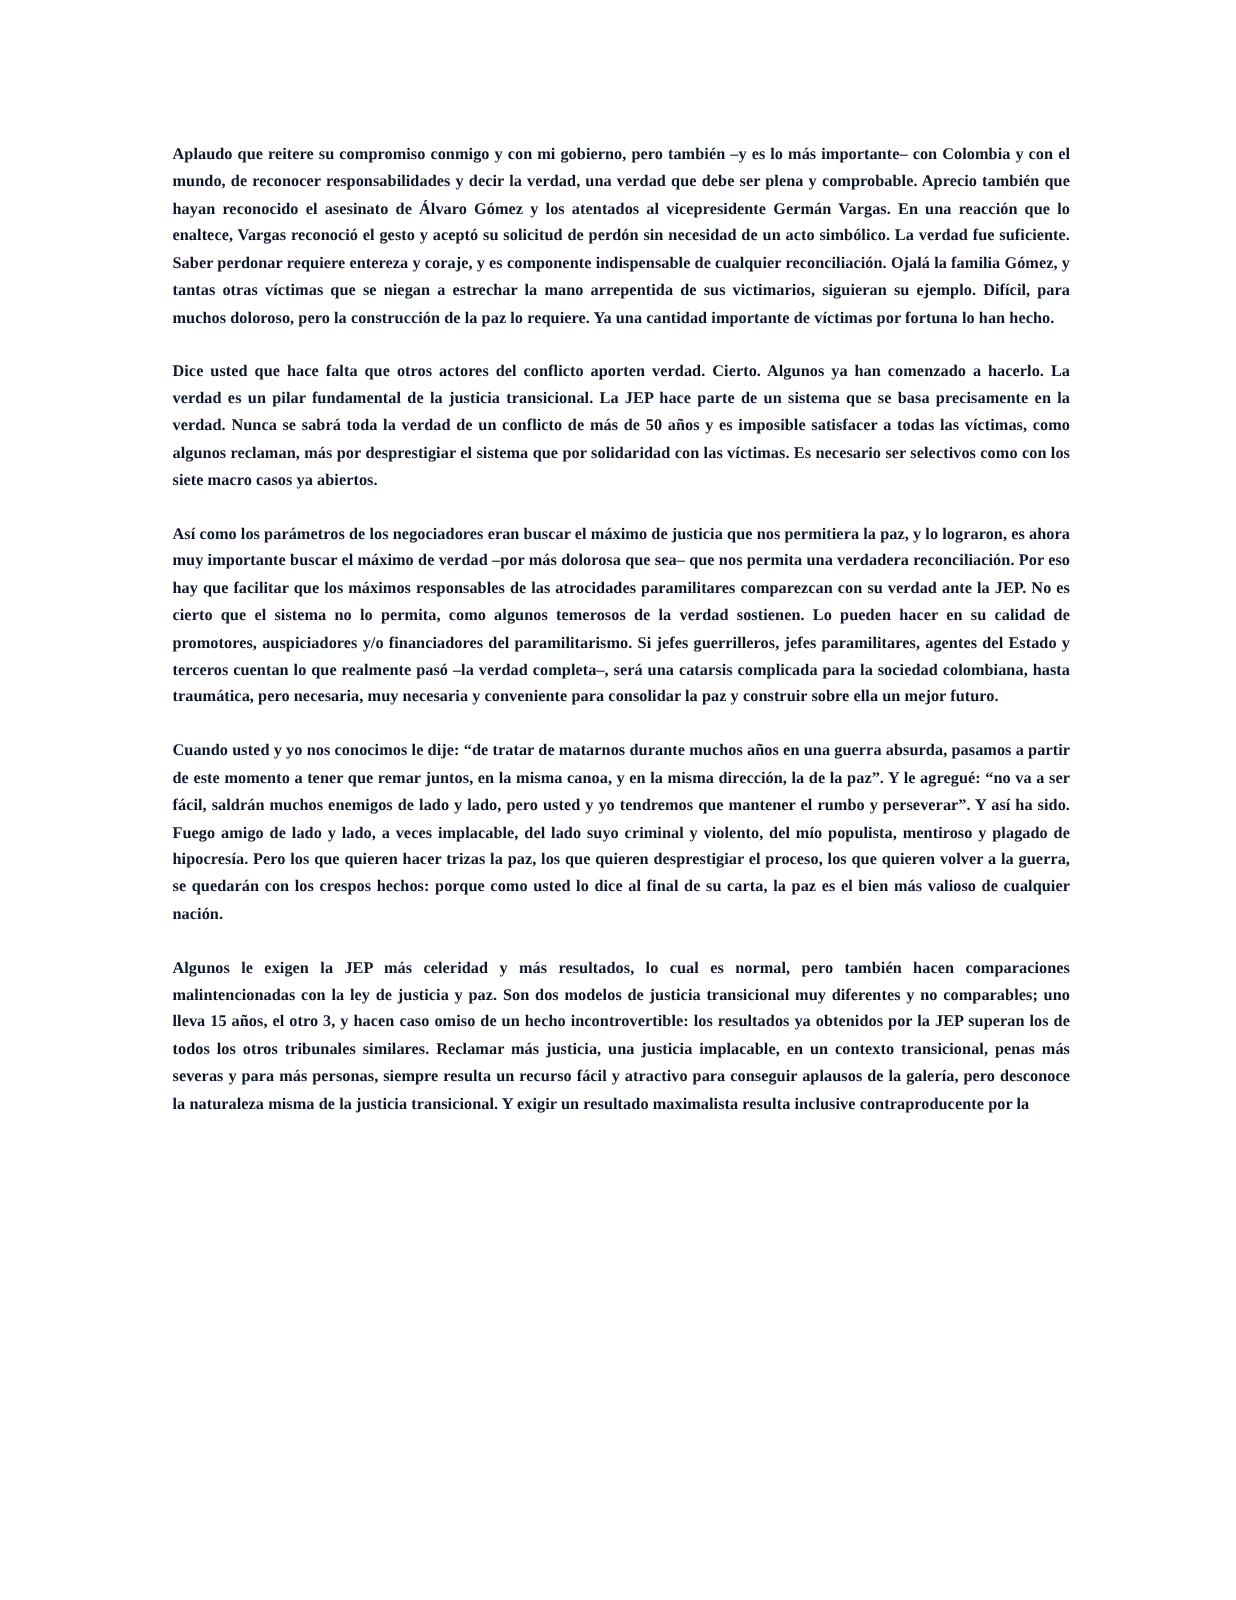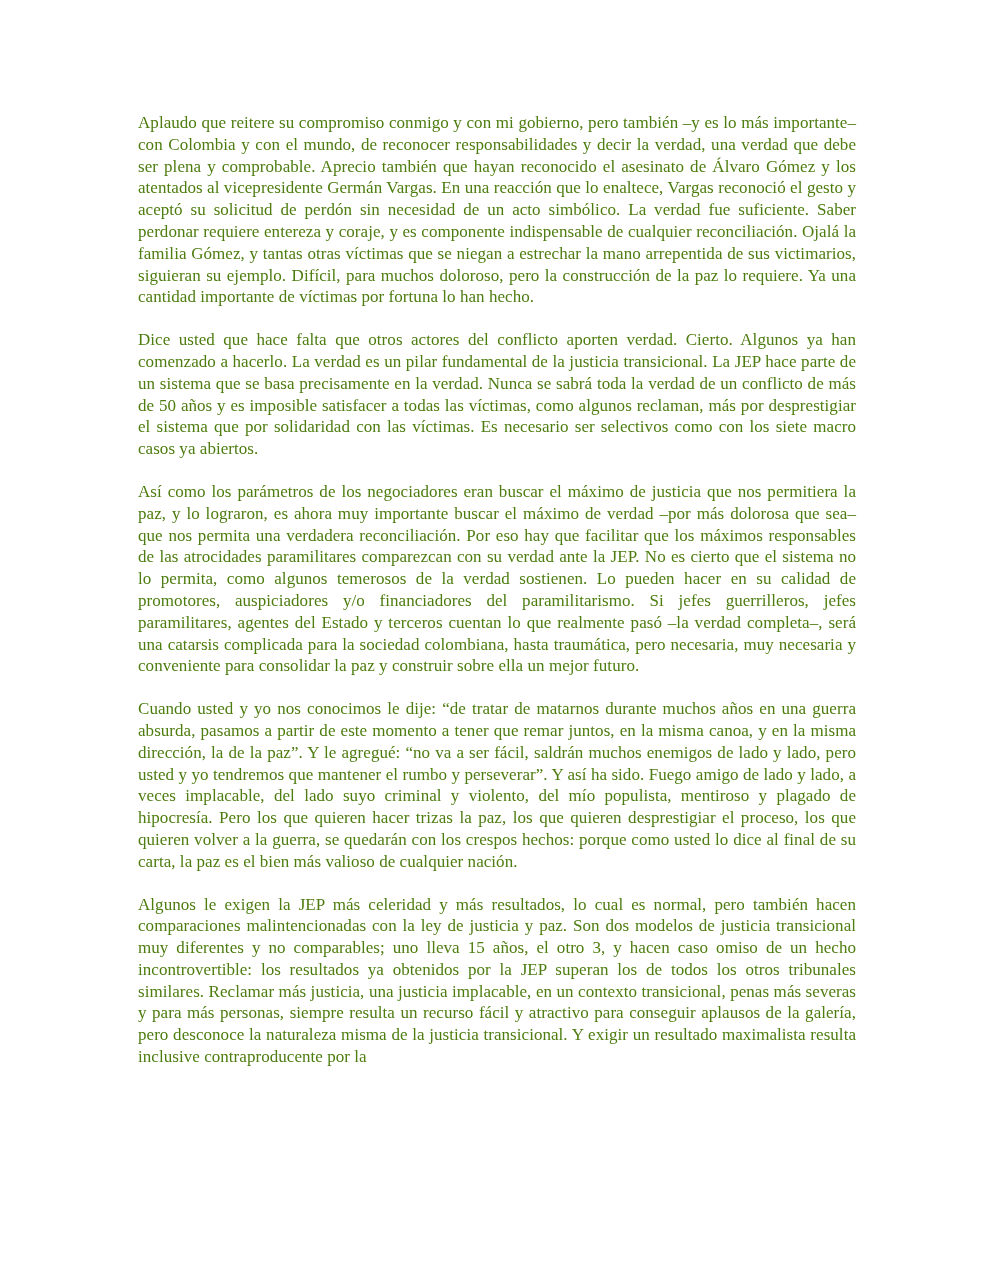--- a/index.html
+++ b/index.html
@@ -14,24 +14,24 @@
     overflow: hidden;
   }
   .text-block {
     position: absolute;
     left: 138px;
     top: 112px;
     width: 718px;
   }
   .text-block p {
     font-family: "Liberation Serif", "DejaVu Serif", serif;
-    font-size: 17px;
+    font-size: 13px;
     line-height: 21.8px;
-    font-weight: 400;
-    color: #4d7c0f;
+    font-weight: 700;
+    color: #0f172a;
     text-align: justify;
     margin: 0 0 21px 0;
     letter-spacing: 0.05px;
   }
   .text-block p:last-child {
     margin-bottom: 0;
   }
 </style>
 </head>
 <body>

